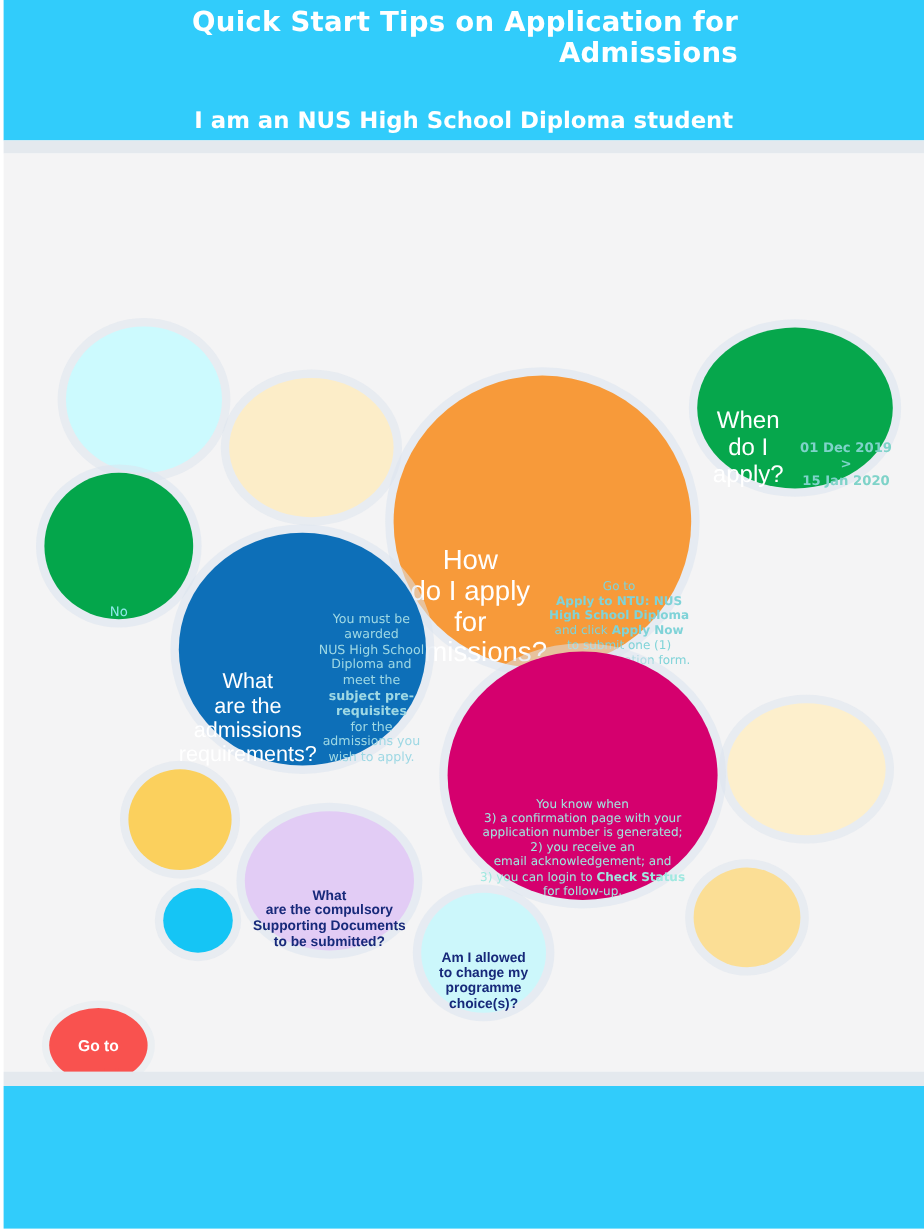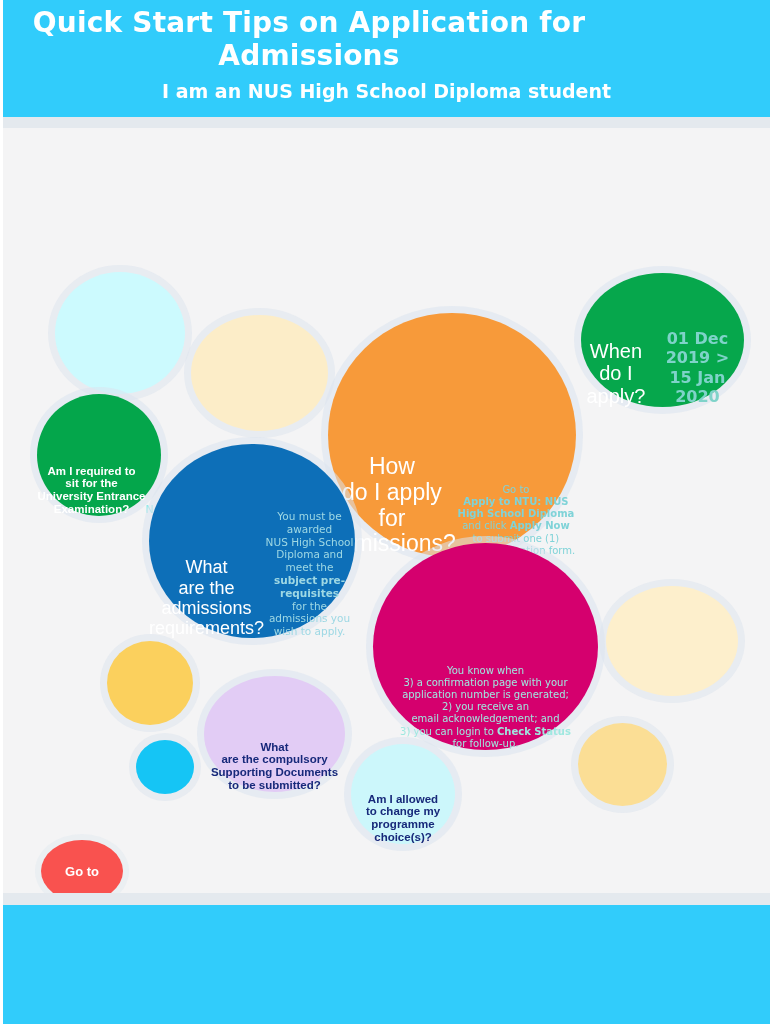--- a/index.html
+++ b/index.html
@@ -12,26 +12,26 @@
   }
   #page{position:relative;width:770px;height:1024px;background:#ffffff;overflow:hidden;}
 
   
   .header{
     position:absolute;left:3px;top:0;width:767px;height:117px;
     background:#31CCFB;
   }
   .header-title{
     position:absolute;left:0;top:6px;width:612px;
-    text-align:center;color:#ffffff;
-    font-size:28px;font-weight:bold;letter-spacing:.2px;
+    text-align:right;color:#ffffff;
+    font-size:23px;font-weight:bold;letter-spacing:.2px;
     font-family:"DejaVu Sans","Liberation Sans",sans-serif;
   }
   .header-sub{
-    position:absolute;left:0;top:80px;width:767px;
+    position:absolute;left:0;top:90px;width:767px;
     text-align:center;color:#ffffff;
     font-size:19px;font-weight:bold;
     font-family:"DejaVu Sans","Liberation Sans",sans-serif;
   }
   .header-band{
     position:absolute;left:3px;top:117px;width:767px;height:11px;
     background:#E4E9EE;
   }
 
   
@@ -93,21 +93,21 @@
     background:#F79A3A;color:#ffffff;
   }
   #b-how .q{font-size:23px;margin-top:24px;}
   #b-how .a{font-size:10px;color:#7FD3D8;margin-top:20px;}
 
   #b-when{
     left:578px;top:145px;width:163px;height:134px;
     background:#06A74C;color:#ffffff;
   }
   #b-when .q{font-size:20px;}
-  #b-when .a{font-size:16px;color:#7FD3C9;margin-top:30px;font-weight:bold;}
+  #b-when .a{font-size:11px;color:#7FD3C9;margin-top:30px;font-weight:bold;}
 
   #b-req{
     left:146px;top:316px;width:206px;height:194px;
     background:#0D6FB8;color:#ffffff;
   }
   #b-req .q{font-size:18px;}
   #b-req .a{font-size:10.5px;color:#9ED8E4;margin-top:14px;}
 
   #b-know{
     left:370px;top:415px;width:225px;height:207px;
@@ -174,21 +174,20 @@
   <div class="canvas">
 
     <div class="deco" id="deco-cyan-pale"></div>
     <div class="deco" id="deco-cream-1"></div>
     <div class="deco" id="deco-gold-1"></div>
     <div class="deco" id="deco-cyan-bright"></div>
     <div class="deco" id="deco-cream-2"></div>
     <div class="deco" id="deco-gold-2"></div>
 
     <div class="bub" id="b-uee">
-      <div class="q">Am I required to<br>sit for the<br>University Entrance<br>Examination?</div>
       <div class="a">No</div>
     </div>
 
     <div class="bub" id="b-how">
       <div class="q">How<br>do I apply for<br>admissions?</div>
       <div class="a">
         <div>Go to</div>
         <div><b>Apply to NTU: NUS High School Diploma</b></div>
         <div><span>and click </span><b>Apply Now</b><span> to submit one (1)</span></div>
         <div>online application form.</div>

